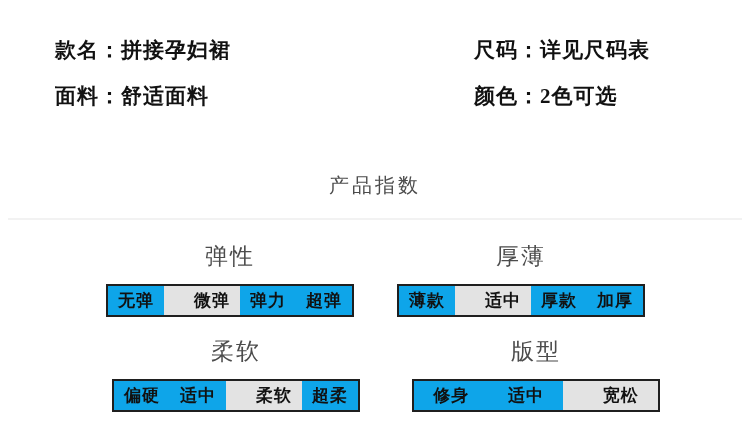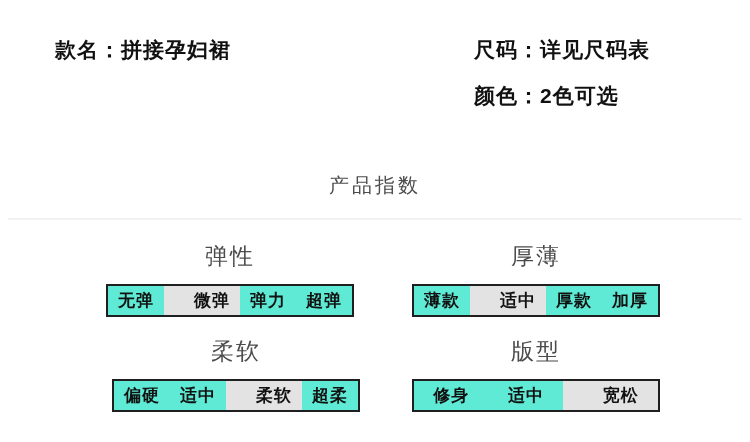--- a/index.html
+++ b/index.html
@@ -13,20 +13,21 @@
   }
   .pos { position: absolute; white-space: nowrap; }
 
   
   .info-item {
     font-size: 21px;
     font-weight: bold;
     color: #111111;
     letter-spacing: 1px;
     line-height: 24px;
+    font-family: Liberation Serif, serif;
   }
   .info-r1l { left: 55px;  top: 38px; }
   .info-r2l { left: 55px;  top: 84px; }
   .info-r1r { left: 474px; top: 38px; }
   .info-r2r { left: 474px; top: 84px; }
 
   
   .section-title {
     left: 0; right: 0; top: 172px;
     width: 750px;
@@ -39,35 +40,35 @@
   .divider {
     position: absolute;
     left: 8px; top: 218px;
     width: 734px; height: 2px;
     background: #f2f2f2;
   }
 
   
   .group { position: absolute; width: 248px; }
   .g0 { left: 106px; top: 241px; }
-  .g1 { left: 412px; top: 241px; }
+  .g1 { left: 397px; top: 241px; }
   .g2 { left: 112px; top: 336px; }
   .g3 { left: 412px; top: 336px; }
   .group-title {
     text-align: center;
     font-size: 23px;
     color: #4c4c4c;
     letter-spacing: 2px;
     line-height: 30px;
   }
   .option-box {
     margin-top: 13px;
     height: 29px;
     border: 2px solid #1f1f1f;
-    background: #5eead4;
+    background: #0ea5e9;
     display: flex;
     align-items: stretch;
   }
   .cell {
     flex: 1 1 0;
     display: flex;
     align-items: center;
     justify-content: center;
     font-size: 17px;
     font-weight: bold;
@@ -76,20 +77,21 @@
   }
   .cell.selected { background: #e3e3e3; padding-left: 20px; }
 </style>
 </head>
 <body>
 
 <div class="page">
 
   <div class="pos info-item info-r1l"><span>款名：</span><span>拼接孕妇裙</span></div>
 
+  <div class="pos info-item info-r2l"><span>面料：</span><span>舒适面料</span></div>
 
   <div class="pos info-item info-r1r"><span>尺码：</span><span>详见尺码表</span></div>
 
   <div class="pos info-item info-r2r"><span>颜色：</span><span>2色可选</span></div>
 
   <div class="pos section-title">产品指数</div>
 
   <div class="divider"></div>
 
   <div class="group g0">

